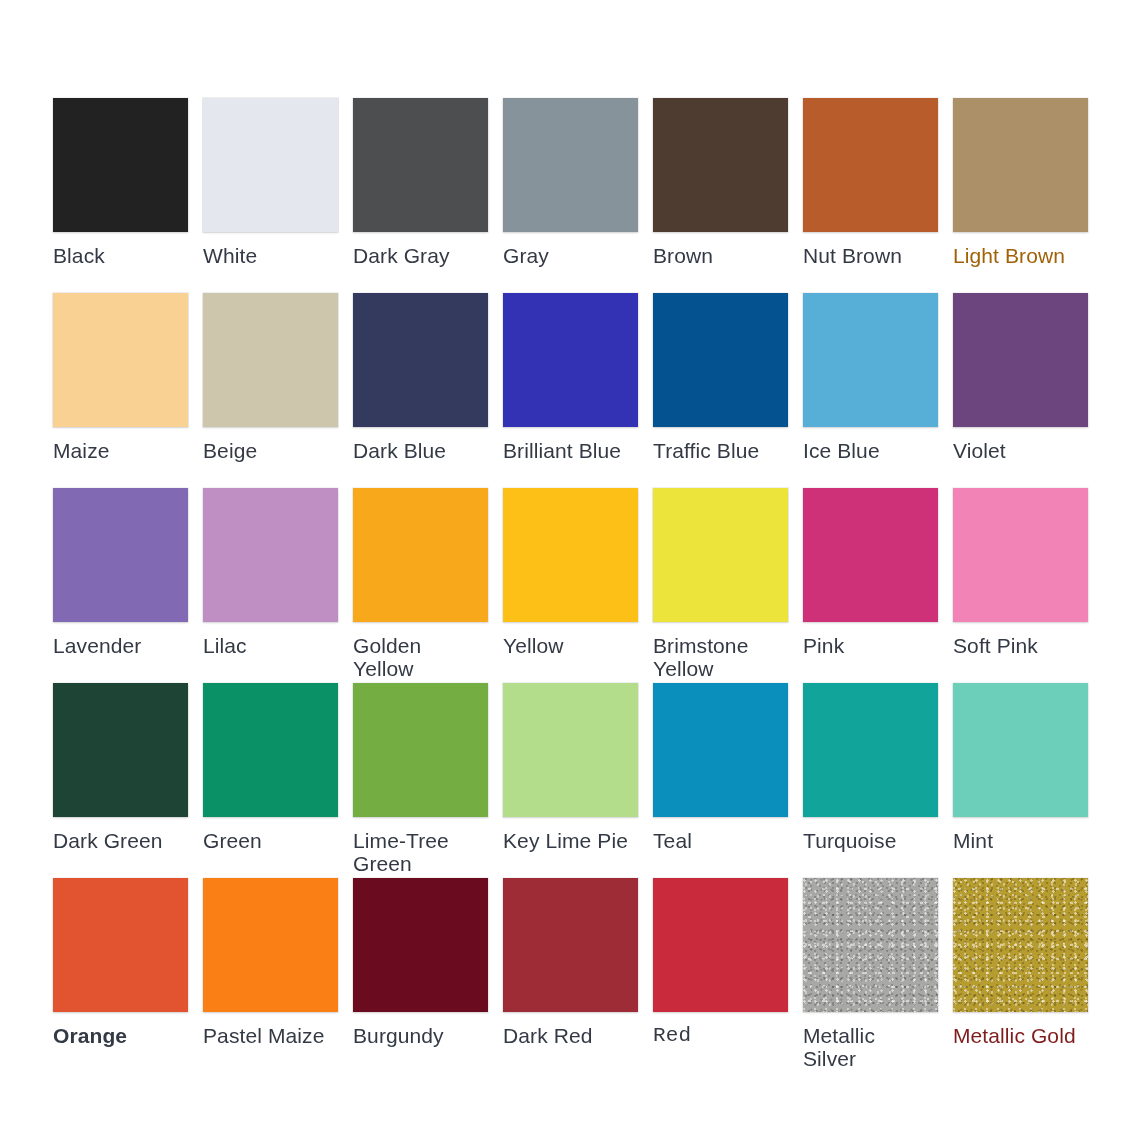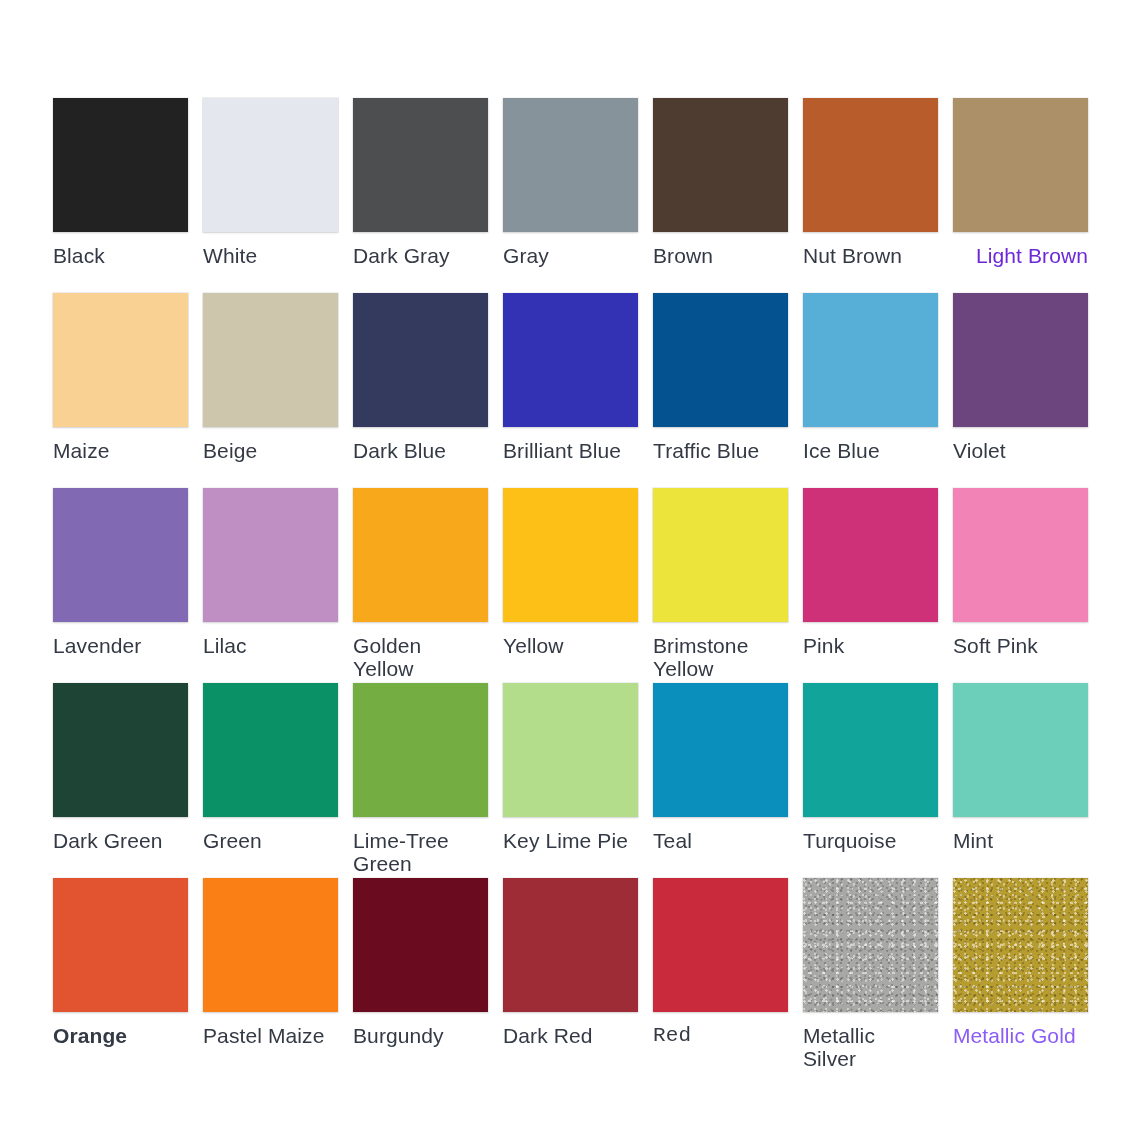--- a/index.html
+++ b/index.html
@@ -96,21 +96,21 @@
     <div class="swatch-cell">
       <div class="swatch-chip" title="Brown" style="background-color: rgb(78, 60, 48);"></div>
       <span class="swatch-label" style="color: rgb(51, 58, 69);">Brown</span>
     </div>
     <div class="swatch-cell">
       <div class="swatch-chip" title="Nut Brown" style="background-color: rgb(184, 92, 44);"></div>
       <span class="swatch-label" style="color: rgb(51, 58, 69);">Nut Brown</span>
     </div>
     <div class="swatch-cell">
       <div class="swatch-chip" title="Light Brown" style="background-color: rgb(171, 144, 104);"></div>
-      <span class="swatch-label" style="color: #6d28d9; text-align: right;">Light Brown</span>
+      <span class="swatch-label" style="color: #a16207;">Light Brown</span>
     </div>
     <div class="swatch-cell">
       <div class="swatch-chip is-light" title="Maize" style="background-color: rgb(249, 209, 146);"></div>
       <span class="swatch-label" style="color: rgb(51, 58, 69);">Maize</span>
     </div>
     <div class="swatch-cell">
       <div class="swatch-chip is-light" title="Beige" style="background-color: rgb(205, 197, 172);"></div>
       <span class="swatch-label" style="color: rgb(51, 58, 69);">Beige</span>
     </div>
     <div class="swatch-cell">
@@ -216,15 +216,15 @@
       <span class="swatch-label" style="color: rgb(51, 58, 69); font-family: Liberation Mono, monospace;">Red</span>
     </div>
     <div class="swatch-cell">
       <div class="swatch-chip is-light is-metallic" title="Metallic
 Silver" style="background-color: rgb(168, 168, 166);"></div>
       <span class="swatch-label" style="color: rgb(51, 58, 69);">Metallic
 Silver</span>
     </div>
     <div class="swatch-cell">
       <div class="swatch-chip is-metallic" title="Metallic Gold" style="background-color: rgb(183, 156, 48);"></div>
-      <span class="swatch-label" style="color: #8b5cf6;">Metallic Gold</span>
+      <span class="swatch-label" style="color: #7f1d1d;">Metallic Gold</span>
     </div>
   </div>
 
 </body></html>

